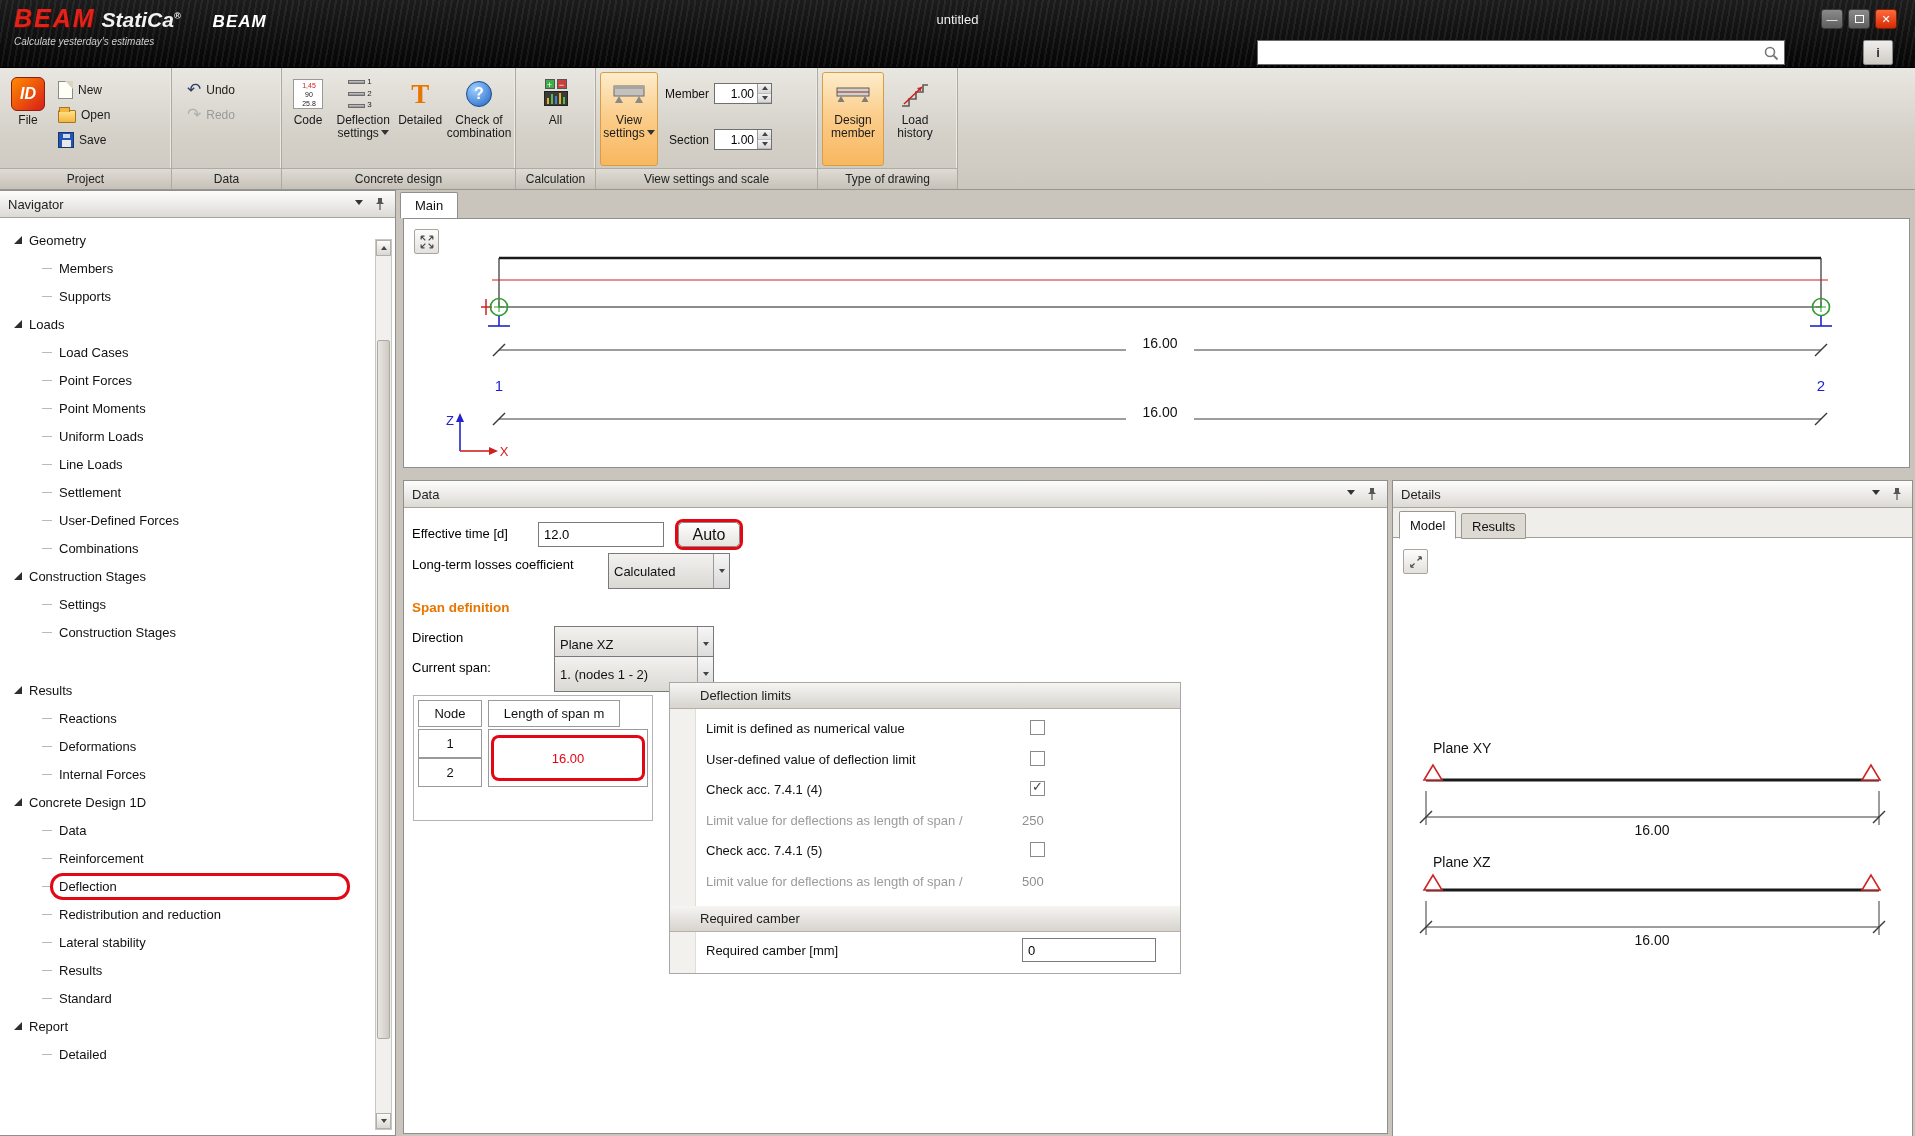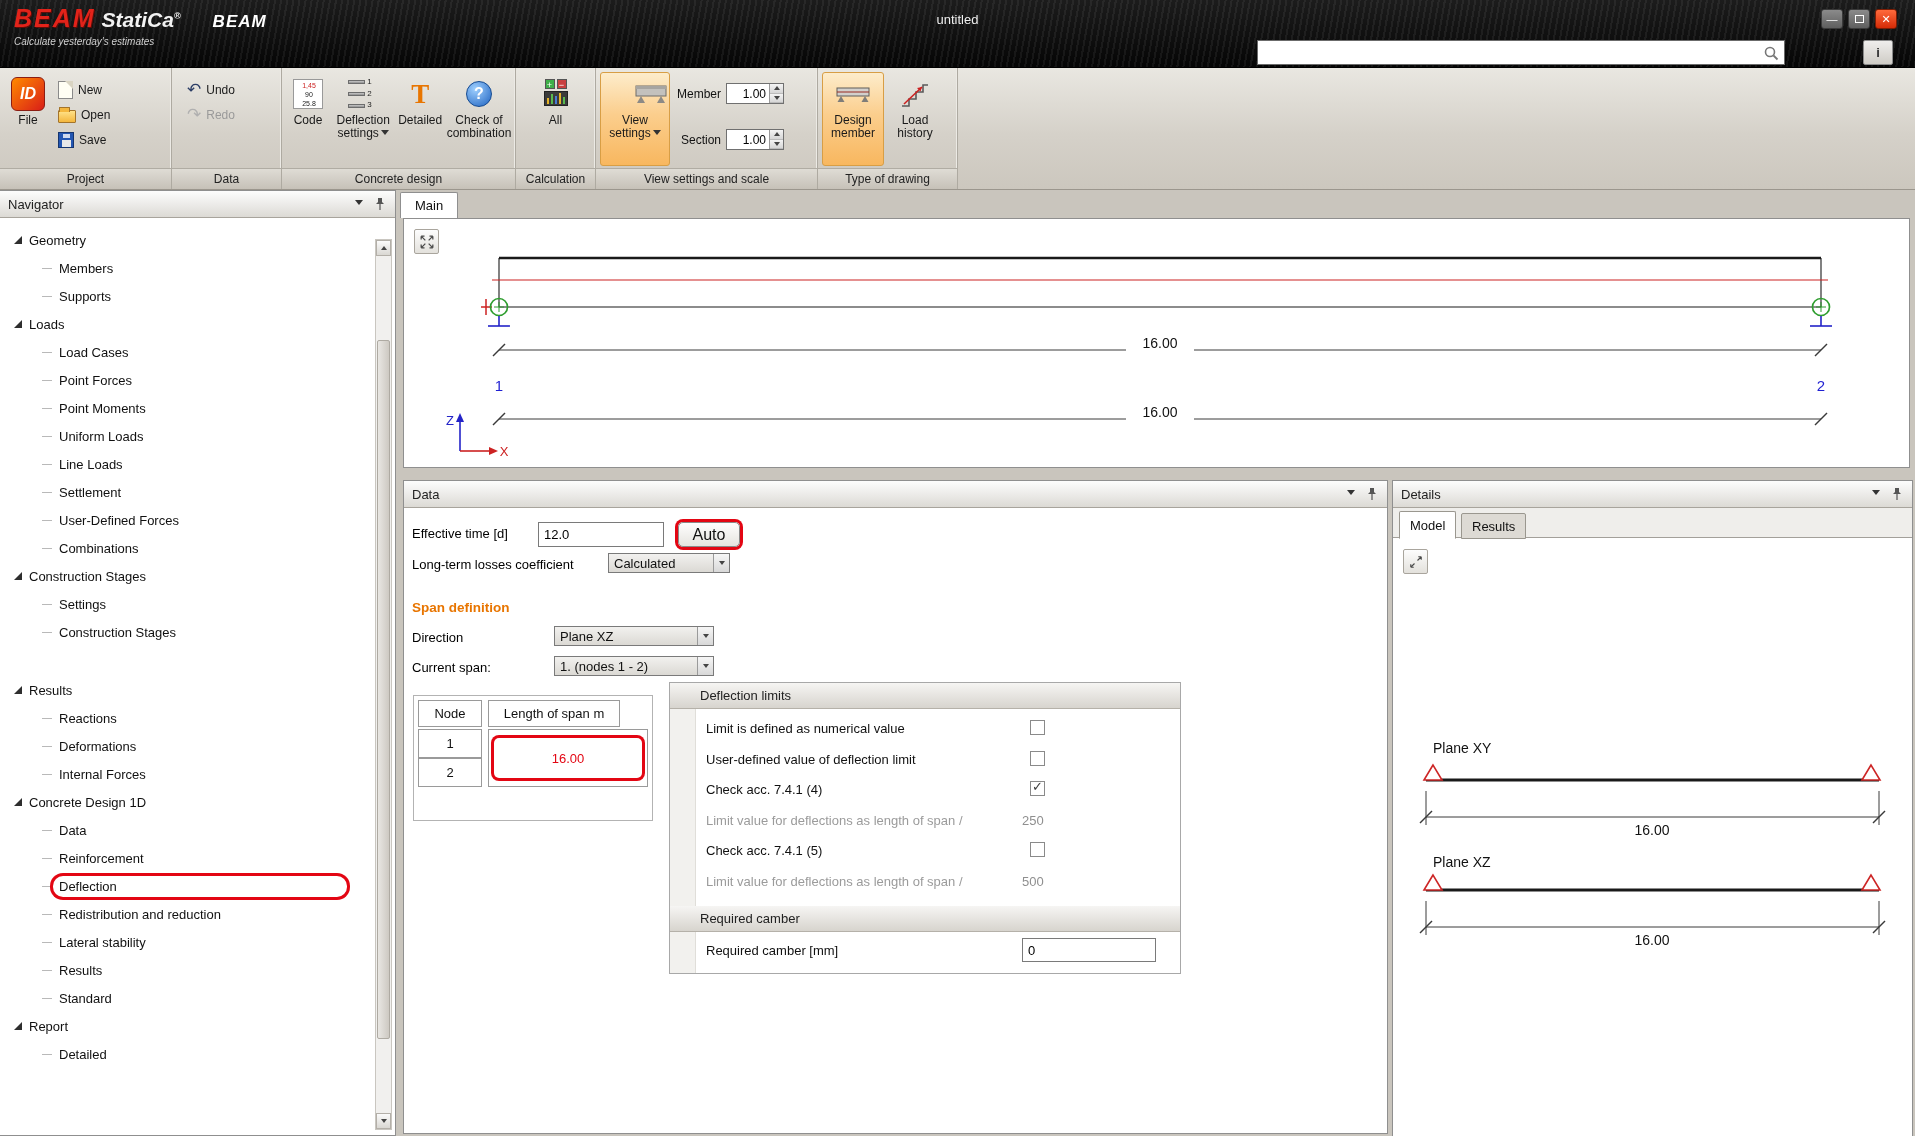--- a/index.html
+++ b/index.html
@@ -103,21 +103,21 @@
   .canvas{position:absolute;left:403px;top:218px;width:1507px;height:250px;background:#fff;border:1px solid #8f8f8f;}
   .expand-btn{position:absolute;left:10px;top:10px;width:25px;height:25px;background:linear-gradient(#fdfdfd,#e3e1dc);border:1px solid #a9a59d;border-radius:2px;display:flex;align-items:center;justify-content:center;}
 
   
   .data-panel{position:absolute;left:403px;top:480px;width:985px;height:654px;background:#fff;border:1px solid #8f8f8f;}
   .dp-body{position:absolute;left:0;top:27px;right:0;bottom:0;}
   .flabel{position:absolute;font-size:13px;color:#000;}
   .tinput{position:absolute;border:1px solid #7a7a7a;background:#fff;font:13px "Liberation Sans",sans-serif;padding:0 5px;outline:none;}
   .btn{position:absolute;background:linear-gradient(#fefefe,#e6e4df);border:1px solid #8a8a8a;font-size:16px;display:flex;align-items:center;justify-content:center;}
   .ring{box-shadow:0 0 0 3px #e30613;border-radius:5px;}
-  .combo{position:absolute;height:20px;border:1px solid #7a7a7a;background:linear-gradient(#f2f1ef,#dbd9d4);display:flex;align-items:center;font-size:13px;}
+  .combo{position:absolute;height:36px;border:1px solid #7a7a7a;background:linear-gradient(#f2f1ef,#dbd9d4);display:flex;align-items:center;font-size:13px;}
   .combo .cval{flex:1;padding:0 5px;white-space:nowrap;overflow:hidden;}
   .combo .carr{width:16px;align-self:stretch;border-left:1px solid #9a9a9a;background:linear-gradient(#f6f6f6,#d8d8d8);display:flex;align-items:center;justify-content:center;}
   .orange-title{position:absolute;font-size:13.5px;font-weight:bold;color:#e87500;}
   .spantable{position:absolute;left:9px;top:214px;width:240px;height:126px;border:1px solid #b3b3b3;background:#fff;}
   .cell{position:absolute;border:1px solid #9a9a9a;display:flex;align-items:center;justify-content:center;font-size:13px;background:#fff;}
   .redcell{position:absolute;display:flex;align-items:center;justify-content:center;color:#e30613;font-size:13px;}
   .group{position:absolute;left:265px;top:201px;width:512px;height:292px;border:1px solid #a8a8a8;background:#fff;}
   .ghead{position:absolute;left:0;width:100%;height:26px;background:linear-gradient(#f6f5f3,#d7d4ce);border-bottom:1px solid #b5b1a9;display:flex;align-items:center;padding-left:30px;font-size:13px;color:#222;}
   .ggutter{position:absolute;left:0;top:26px;width:26px;bottom:0;background:#f2f1ee;border-right:1px solid #e0ded9;}
   .dlrows{position:absolute;left:0;top:30px;width:100%;}
@@ -276,21 +276,21 @@
         </span>
           </span>
         <span>All</span>
       </div>
     </div>
     <div class="rg-label">Calculation</div>
   </div>
 
   <div class="rgroup" style="width:222px;">
     <div class="rg-content">
-      <div class="bb hl" style="width:70px;align-items:flex-end;">
+      <div class="bb hl" style="width:58px;">
         <span class="bi">
             <svg width="36" height="26" viewBox="0 0 36 26">
               <rect x="3" y="5" width="30" height="10" fill="#c3c1bd" stroke="#6e6c68" stroke-width="1"></rect>
               <rect x="3" y="5" width="30" height="3" fill="#a7a5a1"></rect>
               <path d="M8 15 l4 7 h-8 z" fill="#8c8a86"></path>
               <path d="M28 15 l4 7 h-8 z" fill="#8c8a86"></path>
             </svg>
           </span>
         <span><span>View settings</span><span class="chev"></span></span>
       </div>

